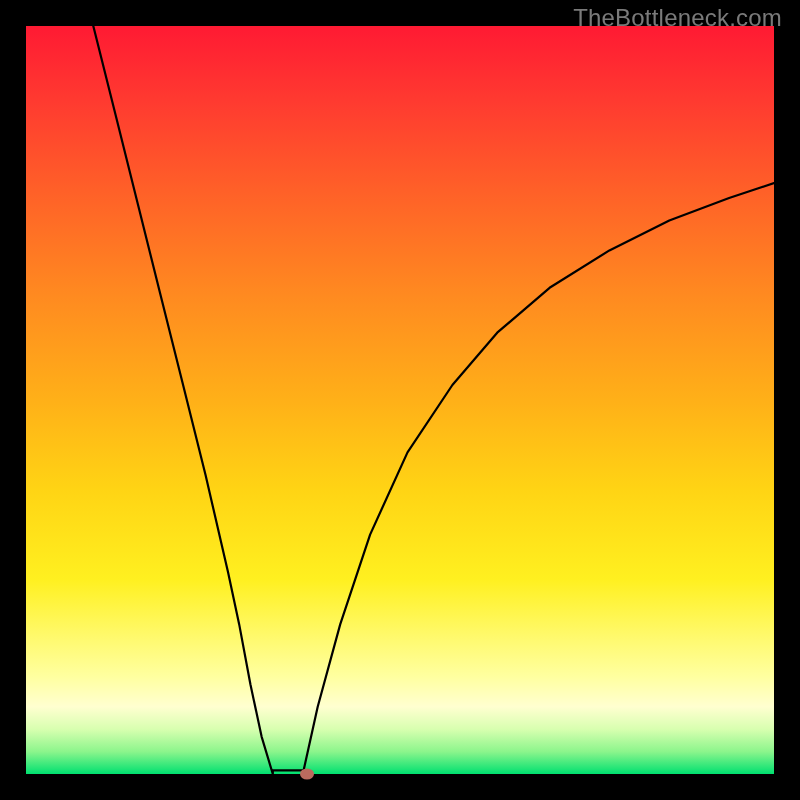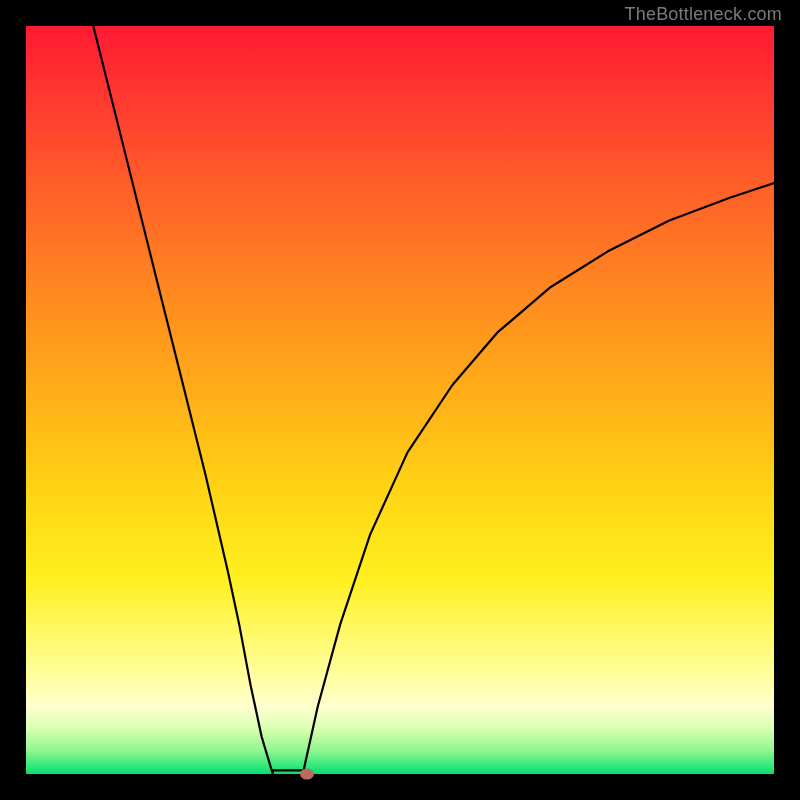--- a/index.html
+++ b/index.html
@@ -39,21 +39,21 @@
       #d8ffb0 94%,
       #8cf58c 97%,
       #00e070 100%
     );
   }
   .attribution {
     position: absolute;
     top: 4px;
     right: 18px;
     color: #7a7a7a;
-    font-size: 18px;
+    font-size: 24px;
     font-weight: 500;
     letter-spacing: 0.2px;
   }
   svg.curve {
     position: absolute;
     left: 0;
     top: 0;
     width: 748px;
     height: 748px;
   }

